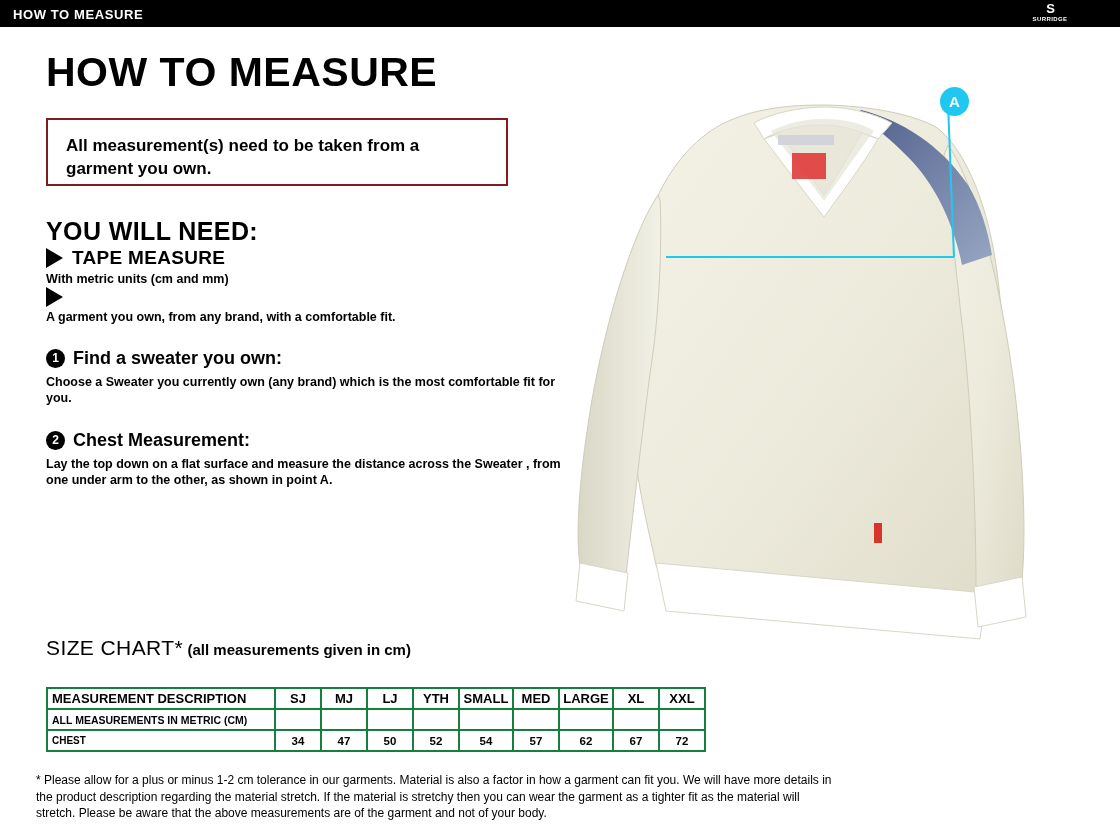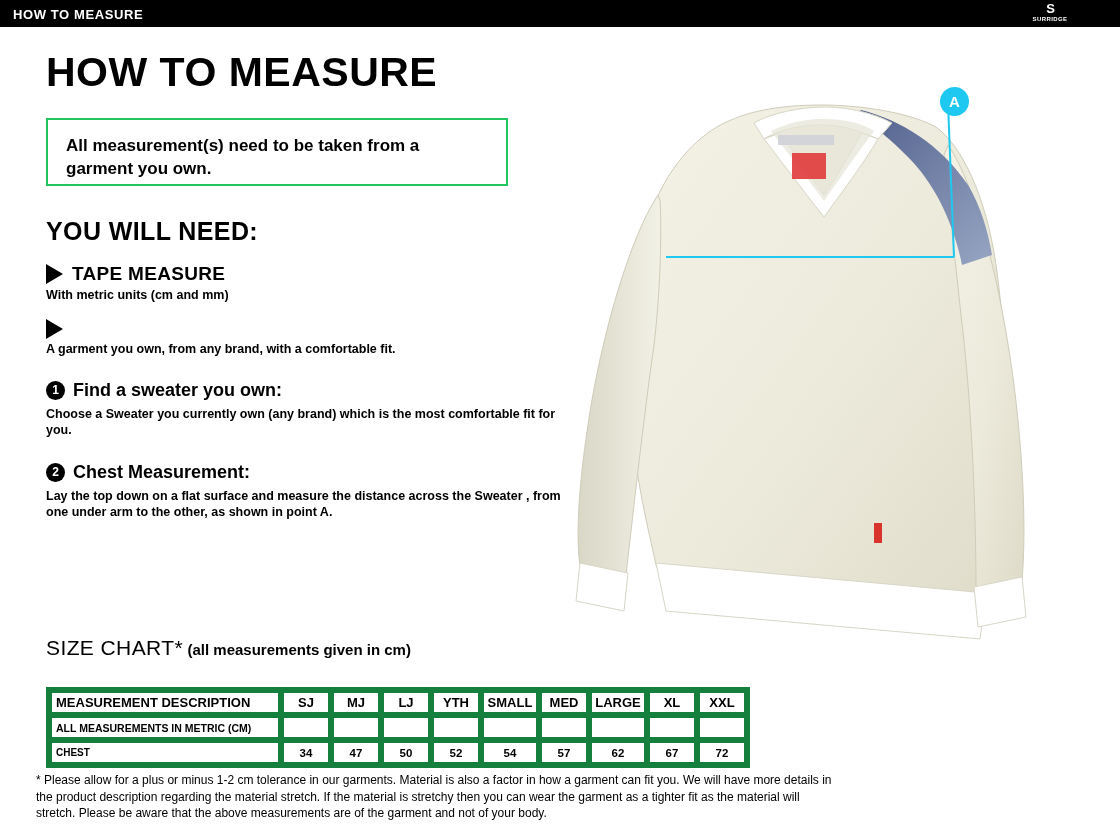--- a/index.html
+++ b/index.html
@@ -64,39 +64,39 @@
   }
   .page-title {
     font-size: 41px;
     font-weight: bold;
     letter-spacing: 0.5px;
     margin: 0;
     line-height: 48px;
   }
   .notice-box {
     margin-top: 22px;
-    border: 2px solid #22c55e;
+    border: 2px solid #7f1d1d;
     width: 462px;
     height: 68px;
     box-sizing: border-box;
     padding: 14px 18px 0 18px;
   }
   .notice-text {
     font-size: 17px;
     font-weight: bold;
     line-height: 23px;
   }
   .section-head {
     margin-top: 31px;
     font-size: 25px;
     font-weight: bold;
     letter-spacing: 0.4px;
   }
 
-  .need-item { margin-top: 17px; }
+  .need-item { margin-top: 1px; }
   .need-row { display: flex; align-items: center; }
   .tri {
     width: 0; height: 0;
     border-left: 17px solid #000;
     border-top: 10px solid transparent;
     border-bottom: 10px solid transparent;
     margin-right: 9px;
   }
   .need-title {
     font-size: 19px;
@@ -150,21 +150,21 @@
   }
   table.size-table {
     position: absolute;
     left: 46px;
     top: 687px;
     border-collapse: collapse;
     font-size: 11.5px;
     font-weight: bold;
   }
   table.size-table td, table.size-table th {
-    border: 6px solid #15803d;
+    border: 2px solid #15803d;
     padding: 0;
     height: 19px;
     text-align: center;
     font-weight: bold;
   }
   .desc-cell {
     width: 222px;
     text-align: left !important;
     padding-left: 4px !important;
     font-size: 14px;

